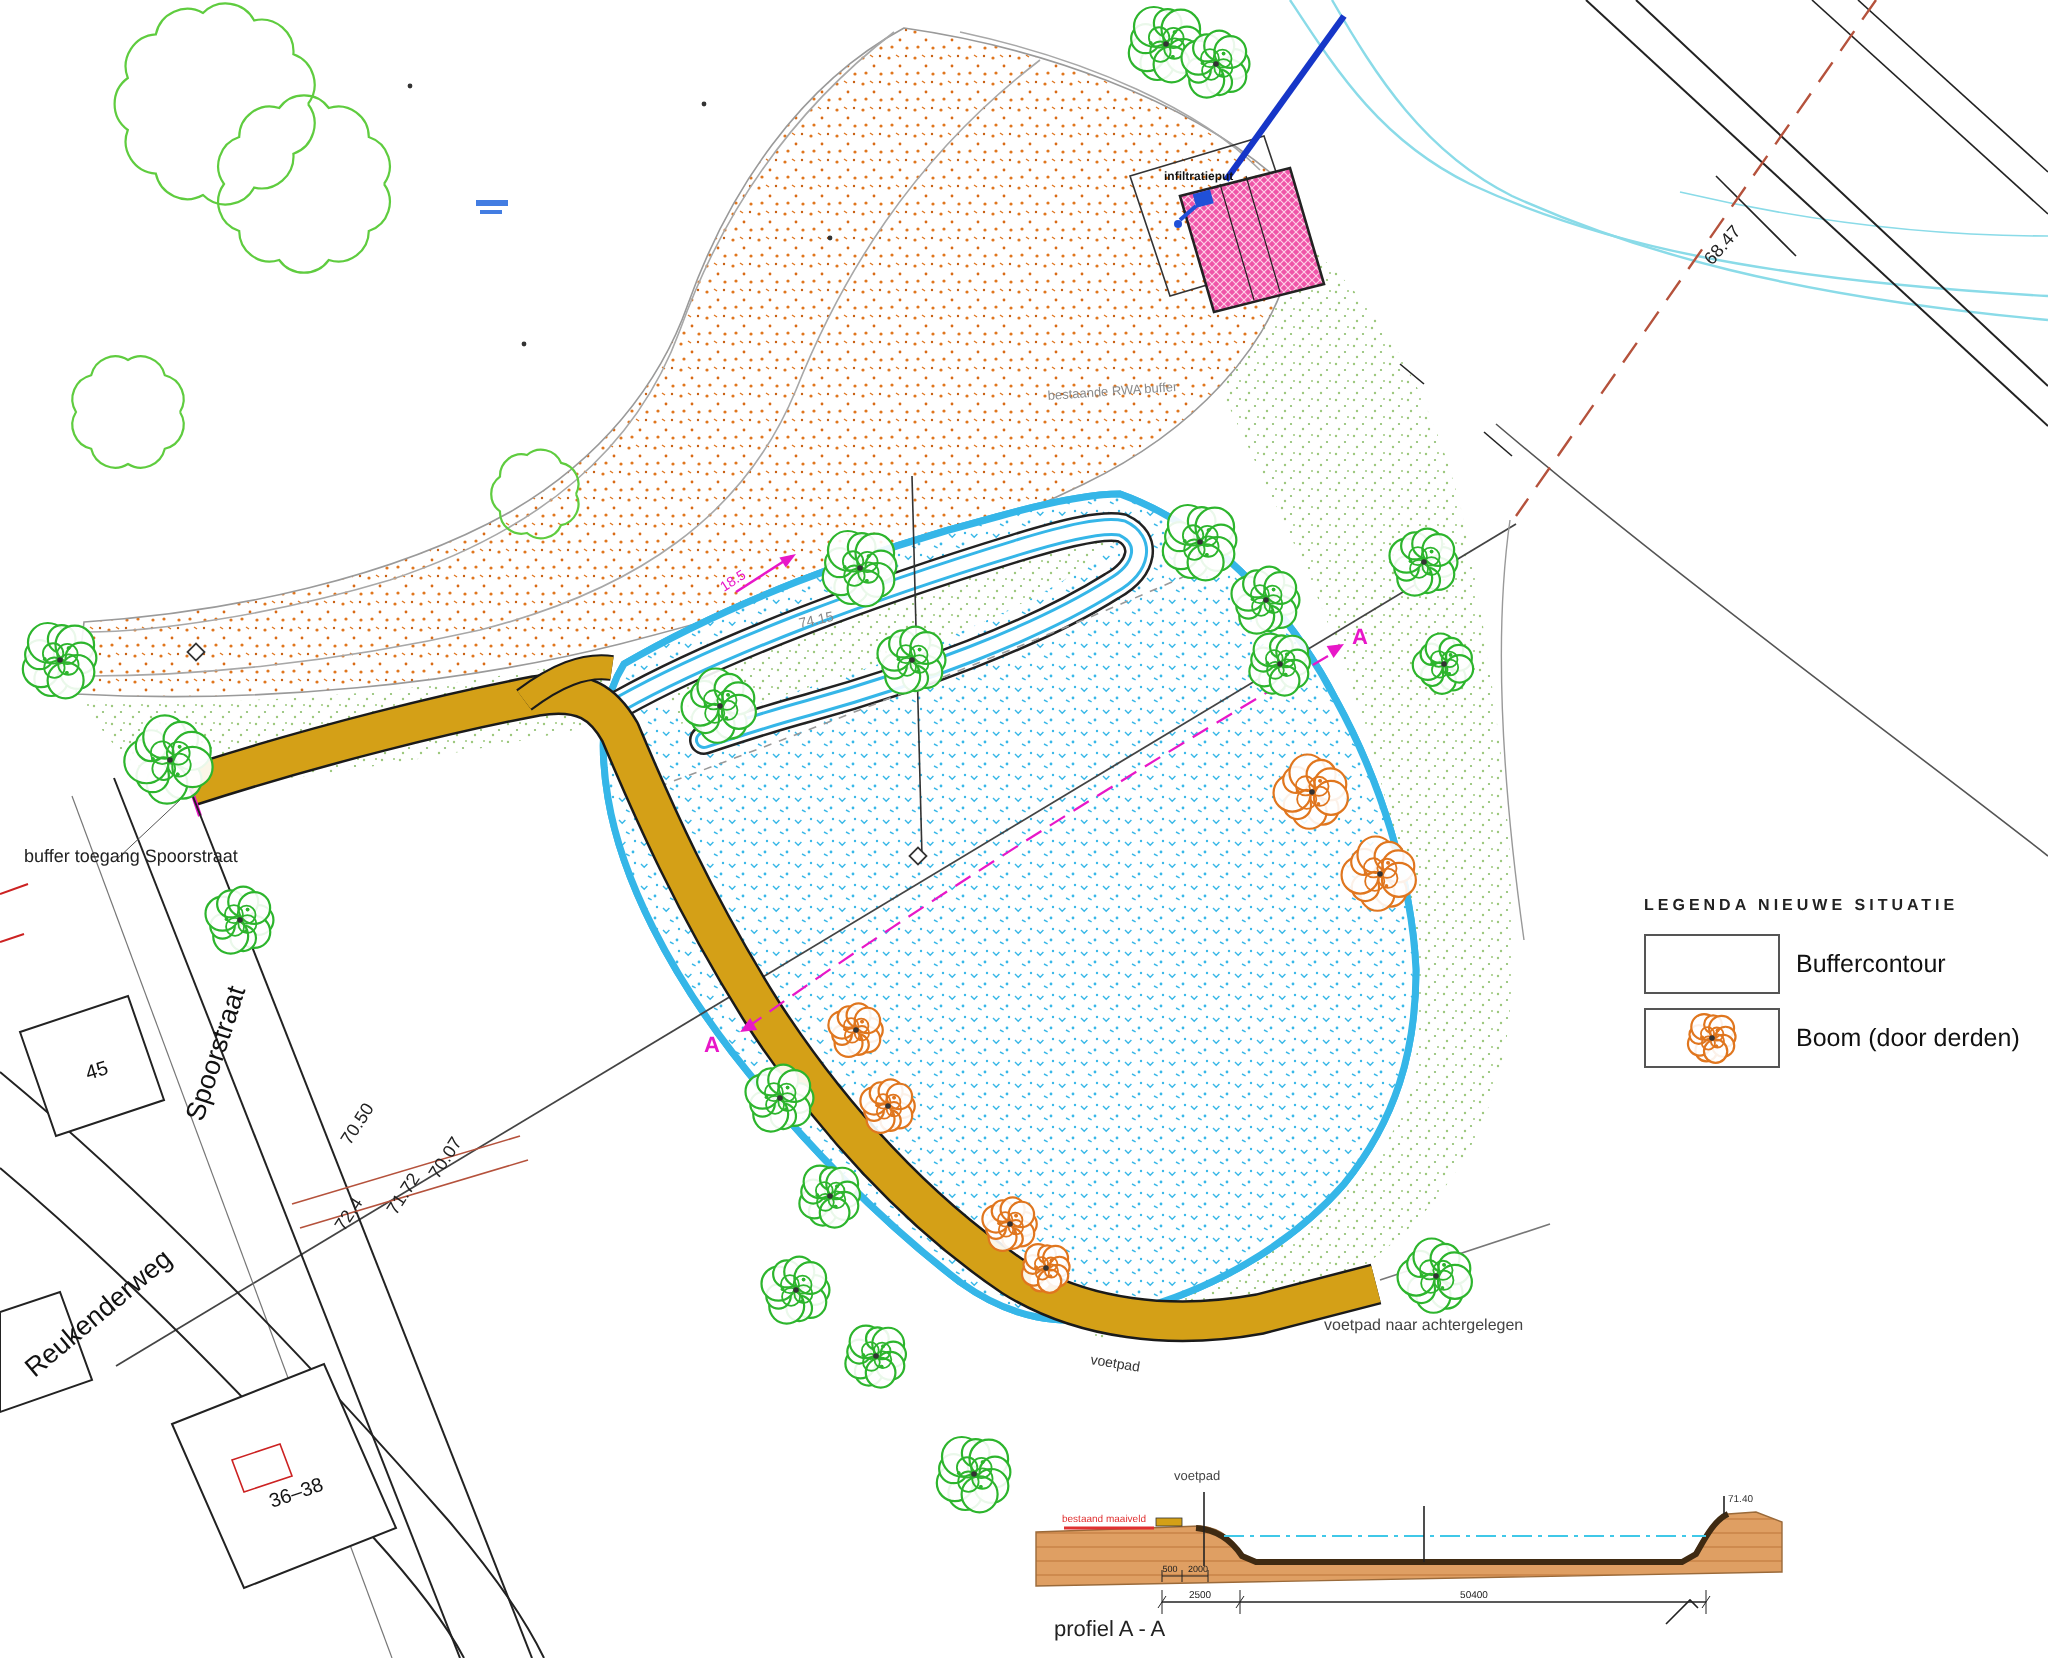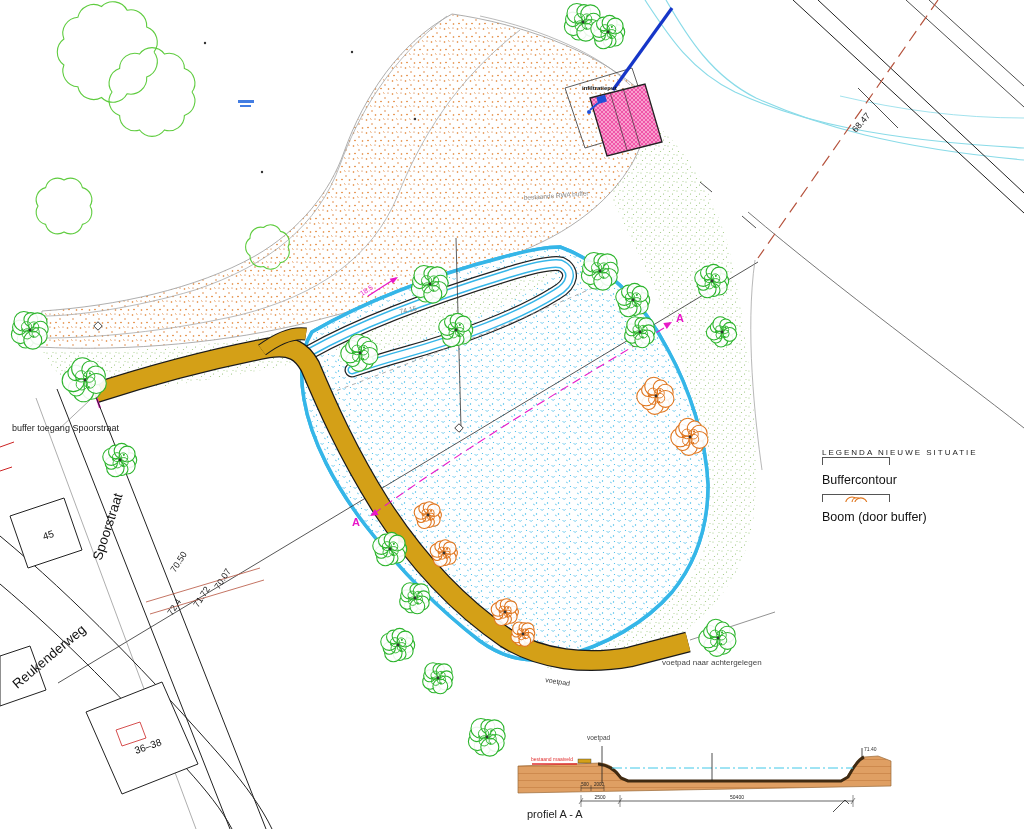--- a/index.html
+++ b/index.html
@@ -1,22 +1,22 @@
 <!DOCTYPE html>
 <html><head>
 <meta charset="utf-8">
 <style>
   html,body{margin:0;padding:0;background:#fff;}
   #stage{position:relative;width:1024px;height:829px;background:#fff;overflow:hidden;
          font-family:"Liberation Sans",sans-serif;}
   #plan{position:absolute;left:0;top:0;}
   #plan text{font-family:"Liberation Sans",sans-serif;}
   .legend{position:absolute;left:822px;top:448px;width:200px;}
-  .legend-title{font-size:8px;font-weight:400;letter-spacing:2px;color:#222;white-space:nowrap;}
-  .legend-row{display:flex;align-items:flex-start;gap:8px;margin-bottom:7px;height:30px;flex-direction:column;}
+  .legend-title{font-size:8px;font-weight:700;letter-spacing:2px;color:#222;margin-bottom:10px;white-space:nowrap;}
+  .legend-row{display:flex;align-items:center;gap:8px;margin-bottom:7px;height:30px;}
   .legend-label{font-size:12.5px;color:#111;white-space:nowrap;}
 </style>
 </head>
 <body>
 
 <div id="stage">
 <svg id="plan" width="1024" height="829" viewBox="0 0 1024 829" xmlns="http://www.w3.org/2000/svg">
   <defs>
     <pattern id="pOrange" width="13" height="13" patternUnits="userSpaceOnUse">
       <rect width="13" height="13" fill="#ffffff"></rect>
@@ -811,17 +811,17 @@
               <circle cx="36.38874290581157" cy="13.05569875535325" r="3.3" fill="none" stroke="#e0761e" stroke-width="0.9"></circle>
               <circle cx="36.24530080105661" cy="19.117378003483832" r="0.9" fill="#e0761e"></circle>
               <circle cx="29.058440859815974" cy="14.73031145736458" r="0.9" fill="#e0761e"></circle>
               <circle cx="36.74415296408685" cy="11.154924416925578" r="0.9" fill="#e0761e"></circle>
               <circle cx="36.17080927149323" cy="19.152031402649715" r="0.9" fill="#e0761e"></circle>
               <circle cx="29.063997826827926" cy="14.652801823466442" r="0.9" fill="#e0761e"></circle>
               <circle cx="36.81303366735147" cy="11.198531891244565" r="0.9" fill="#e0761e"></circle>
               <circle cx="34" cy="15" r="1.4" fill="#333"></circle>
             </g>
           </svg>
-          <span class="legend-label">Boom (door buffer)</span>
+          <span class="legend-label">Boom (door derden)</span>
         </div>
       </div>
 </div>
 </div>
 
 </body></html>

